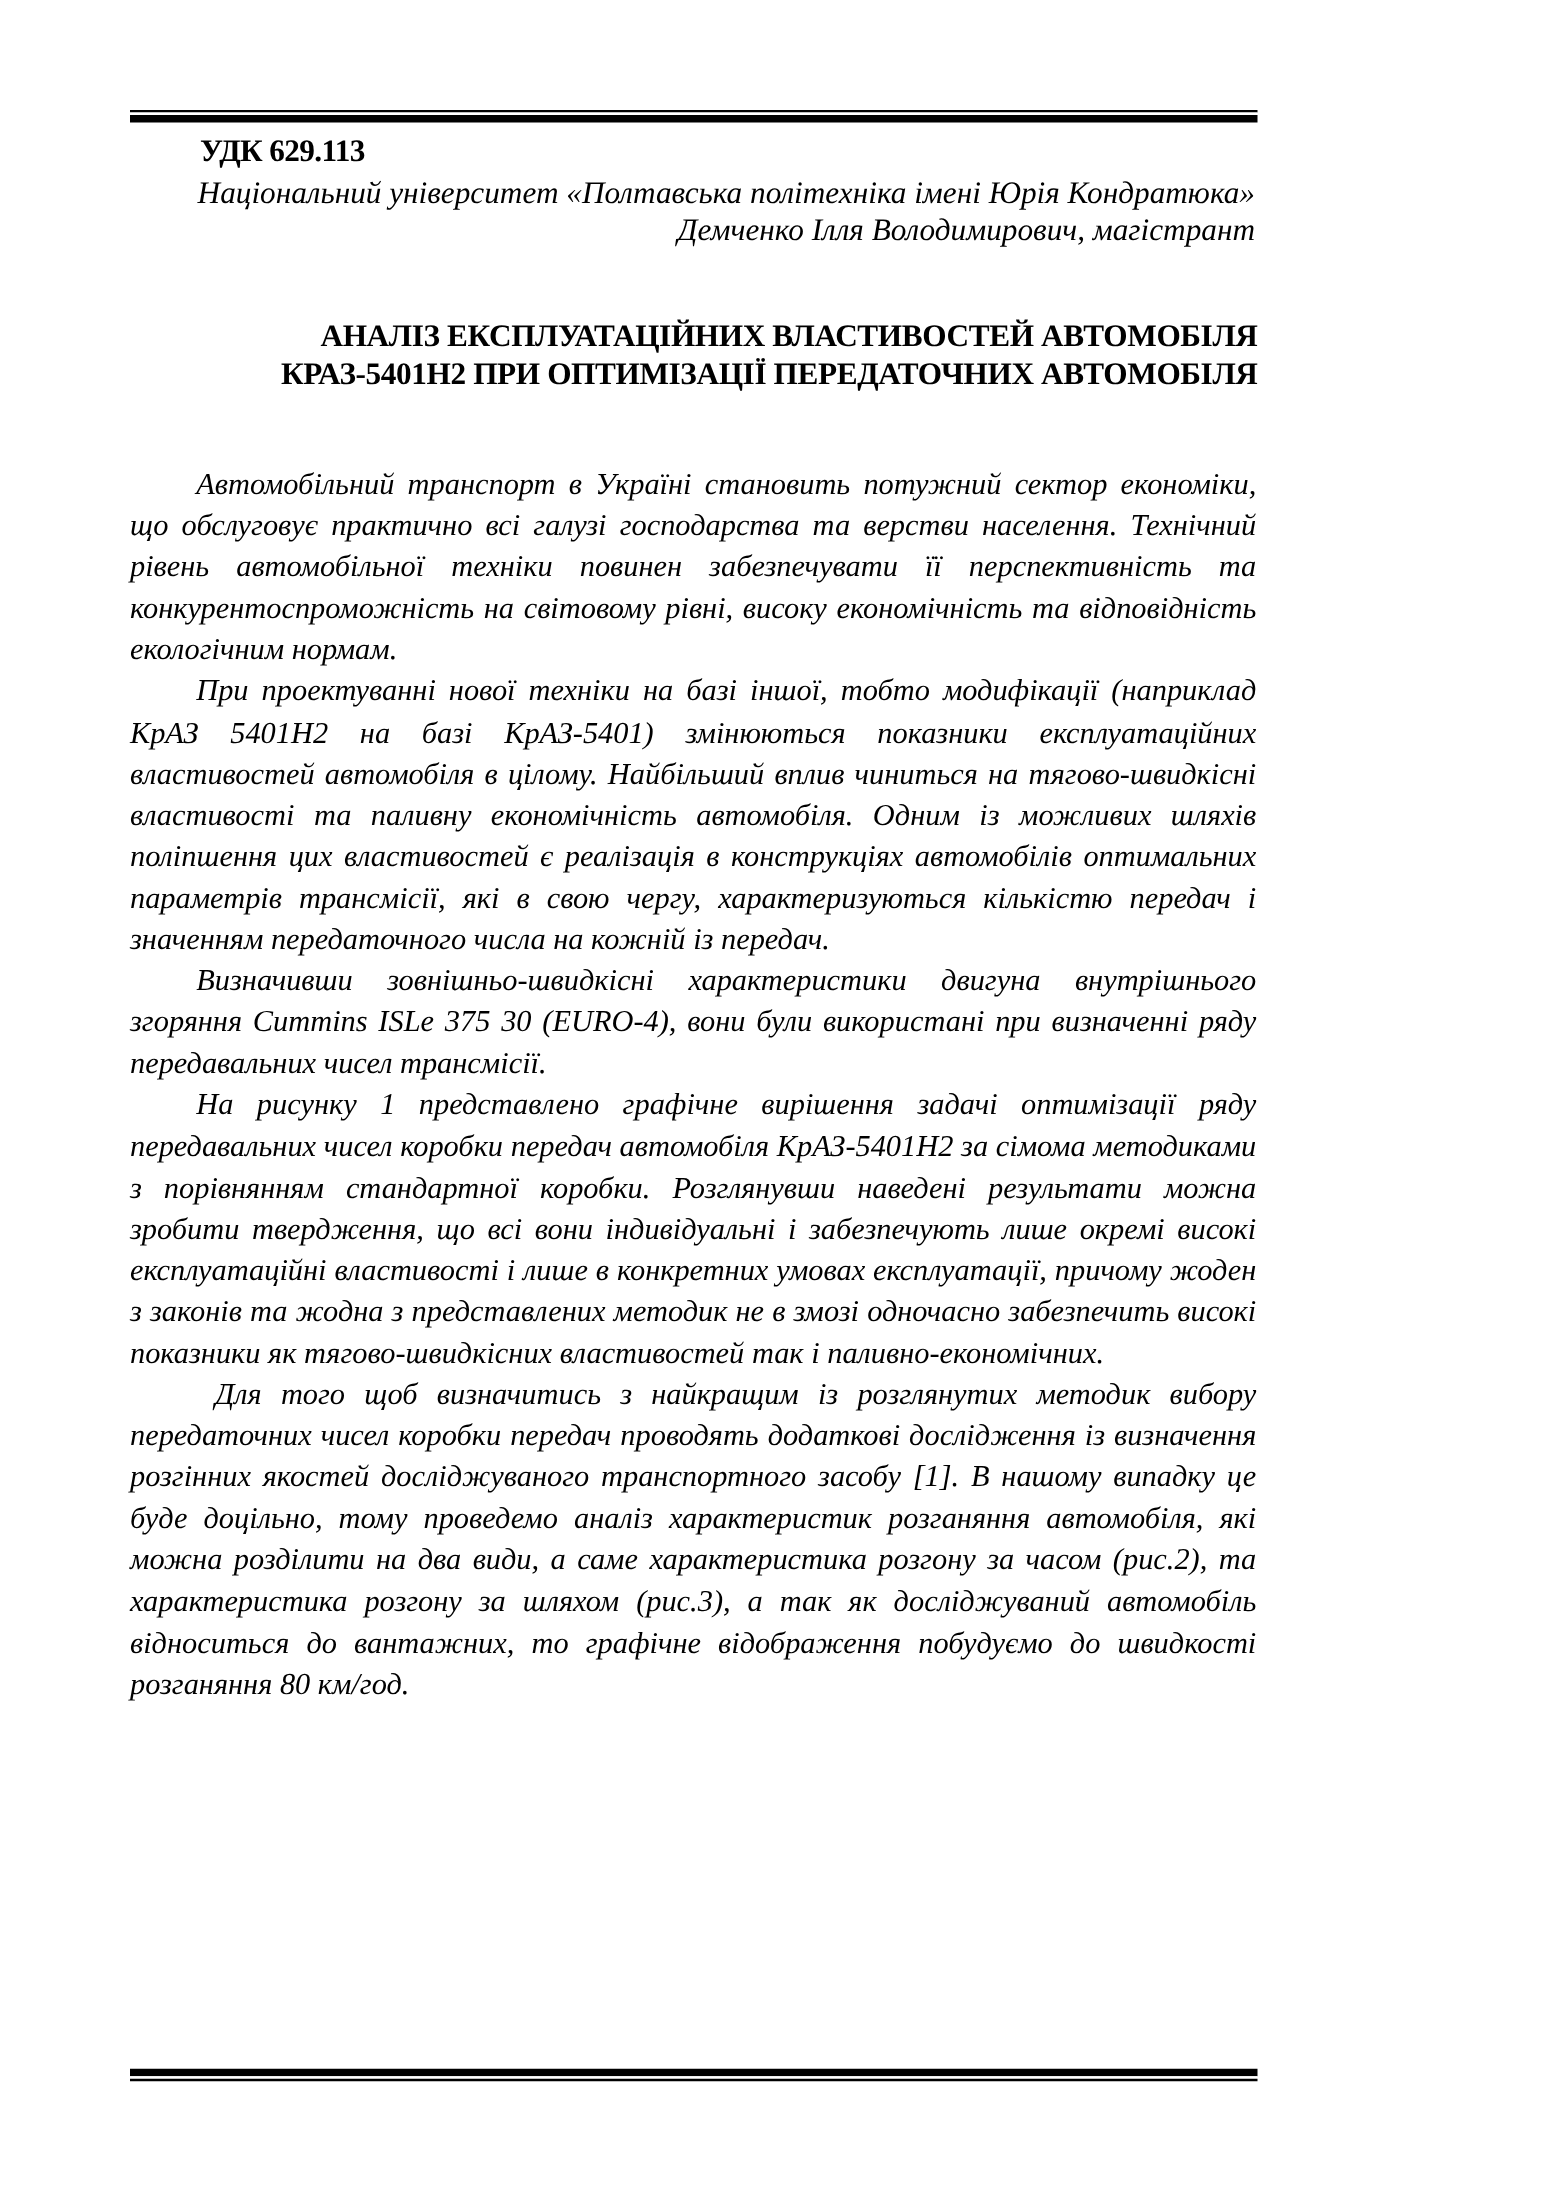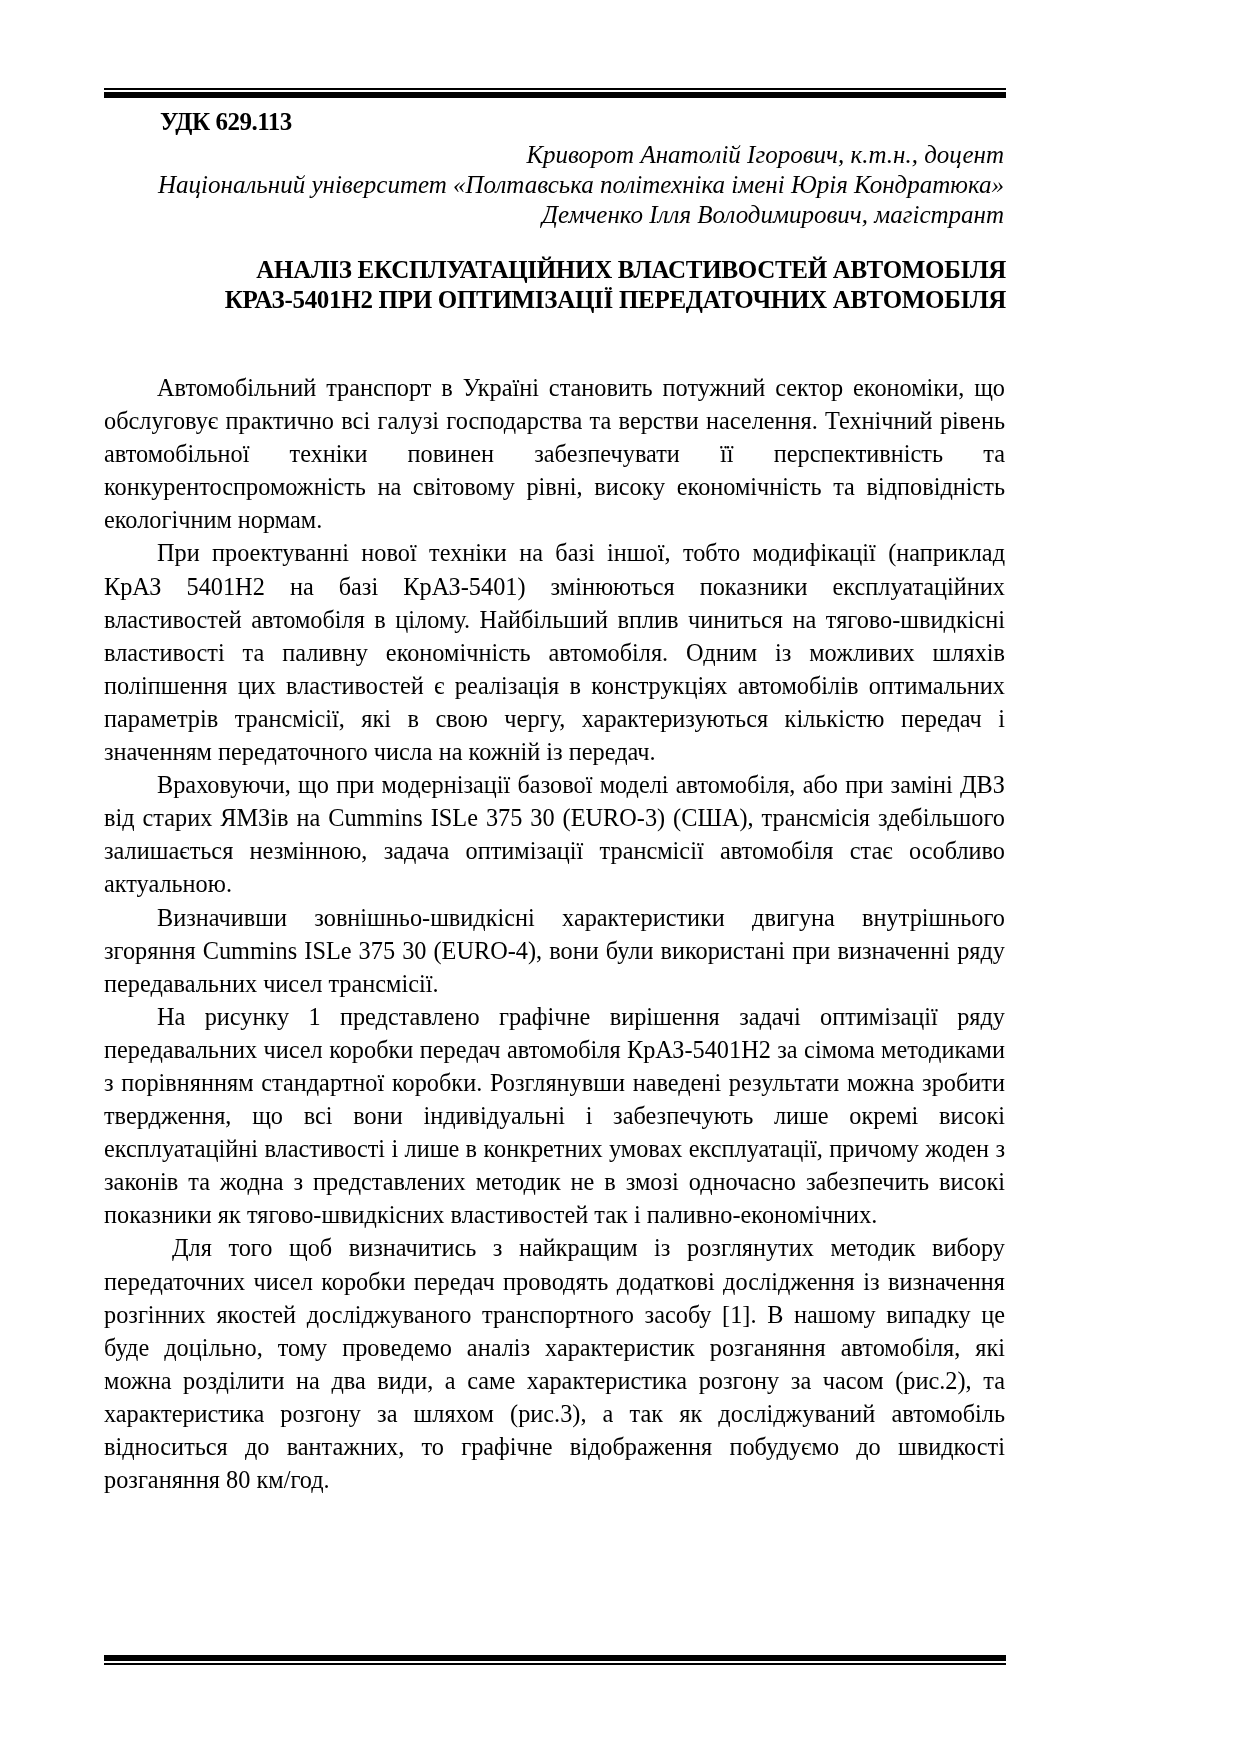--- a/index.html
+++ b/index.html
@@ -14,49 +14,47 @@
   .udk { position: absolute; left: 160px; top: 108px; font-weight: bold; font-size: 25px;
          letter-spacing: -0.5px; }
   .authors { position: absolute; left: 104px; width: 900px; top: 140px; text-align: right;
              font-style: italic; font-size: 25px; line-height: 30px; }
   .authors div { white-space: nowrap; }
   .title { position: absolute; left: 104px; width: 902px; top: 255px; text-align: right;
            font-weight: bold; font-size: 25px; line-height: 30px; letter-spacing: -0.3px; }
   .title div { white-space: nowrap; }
   .body { position: absolute; left: 104px; width: 901px; top: 371px;
           font-size: 24.3px; line-height: 33.1px; text-align: justify; }
-  .body p { margin: 0; text-indent: 53px; }
+  .body p { margin: 0; text-indent: 53px; font-style: italic; }
   .body p.indent2 { text-indent: 68px; }
 </style>
 </head>
 <body>
 
 <div class="rule-top">
   <div class="thin"></div>
   <div class="gap"></div>
   <div class="thick"></div>
 </div>
 
 <div class="udk">УДК 629.113</div>
 
 <div class="authors">
-  <div>Криворот Анатолій Ігорович, к.т.н., доцент</div>
   <div>Національний університет «Полтавська політехніка імені Юрія Кондратюка»</div>
   <div>Демченко Ілля Володимирович, магістрант</div>
 </div>
 
 <div class="title">
   <div>АНАЛІЗ ЕКСПЛУАТАЦІЙНИХ ВЛАСТИВОСТЕЙ АВТОМОБІЛЯ</div>
   <div>КРАЗ-5401Н2 ПРИ ОПТИМІЗАЦІЇ ПЕРЕДАТОЧНИХ АВТОМОБІЛЯ</div>
 </div>
 
 <div class="body">
   <p>Автомобільний транспорт в Україні становить потужний сектор економіки, що обслуговує практично всі галузі господарства та верстви населення. Технічний рівень автомобільної техніки повинен забезпечувати її перспективність та конкурентоспроможність на світовому рівні, високу економічність та відповідність екологічним нормам.</p>
   <p>При проектуванні нової техніки на базі іншої, тобто модифікації (наприклад КрАЗ 5401Н2 на базі КрАЗ-5401) змінюються показники експлуатаційних властивостей автомобіля в цілому. Найбільший вплив чиниться на тягово-швидкісні властивості та паливну економічність автомобіля. Одним із можливих шляхів поліпшення цих властивостей є реалізація в конструкціях автомобілів оптимальних параметрів трансмісії, які в свою чергу, характеризуються кількістю передач і значенням передаточного числа на кожній із передач.</p>
-  <p>Враховуючи, що при модернізації базової моделі автомобіля, або при заміні ДВЗ від старих ЯМЗів на Cummins ISLe 375 30 (EURO-3) (США), трансмісія здебільшого залишається незмінною, задача оптимізації трансмісії автомобіля стає особливо актуальною.</p>
   <p>Визначивши зовнішньо-швидкісні характеристики двигуна внутрішнього згоряння Cummins ISLe 375 30 (EURO-4), вони були використані при визначенні ряду передавальних чисел трансмісії.</p>
   <p>На рисунку 1 представлено графічне вирішення задачі оптимізації ряду передавальних чисел коробки передач автомобіля КрАЗ-5401Н2 за сімома методиками з порівнянням стандартної коробки. Розглянувши наведені результати можна зробити твердження, що всі вони індивідуальні і забезпечують лише окремі високі експлуатаційні властивості і лише в конкретних умовах експлуатації, причому жоден з законів та жодна з представлених методик не в змозі одночасно забезпечить високі показники як тягово-швидкісних властивостей так і паливно-економічних.</p>
   <p class="indent2">Для того щоб визначитись з найкращим із розглянутих методик вибору передаточних чисел коробки передач проводять додаткові дослідження із визначення розгінних якостей досліджуваного транспортного засобу [1]. В нашому випадку це буде доцільно, тому проведемо аналіз характеристик розганяння автомобіля, які можна розділити на два види, а саме характеристика розгону за часом (рис.2), та характеристика розгону за шляхом (рис.3), а так як досліджуваний автомобіль відноситься до вантажних, то графічне відображення побудуємо до швидкості розганяння 80 км/год.</p>
 </div>
 
 <div class="rule-bottom">
   <div class="thick"></div>
   <div class="gap"></div>
   <div class="thin"></div>
 </div>

